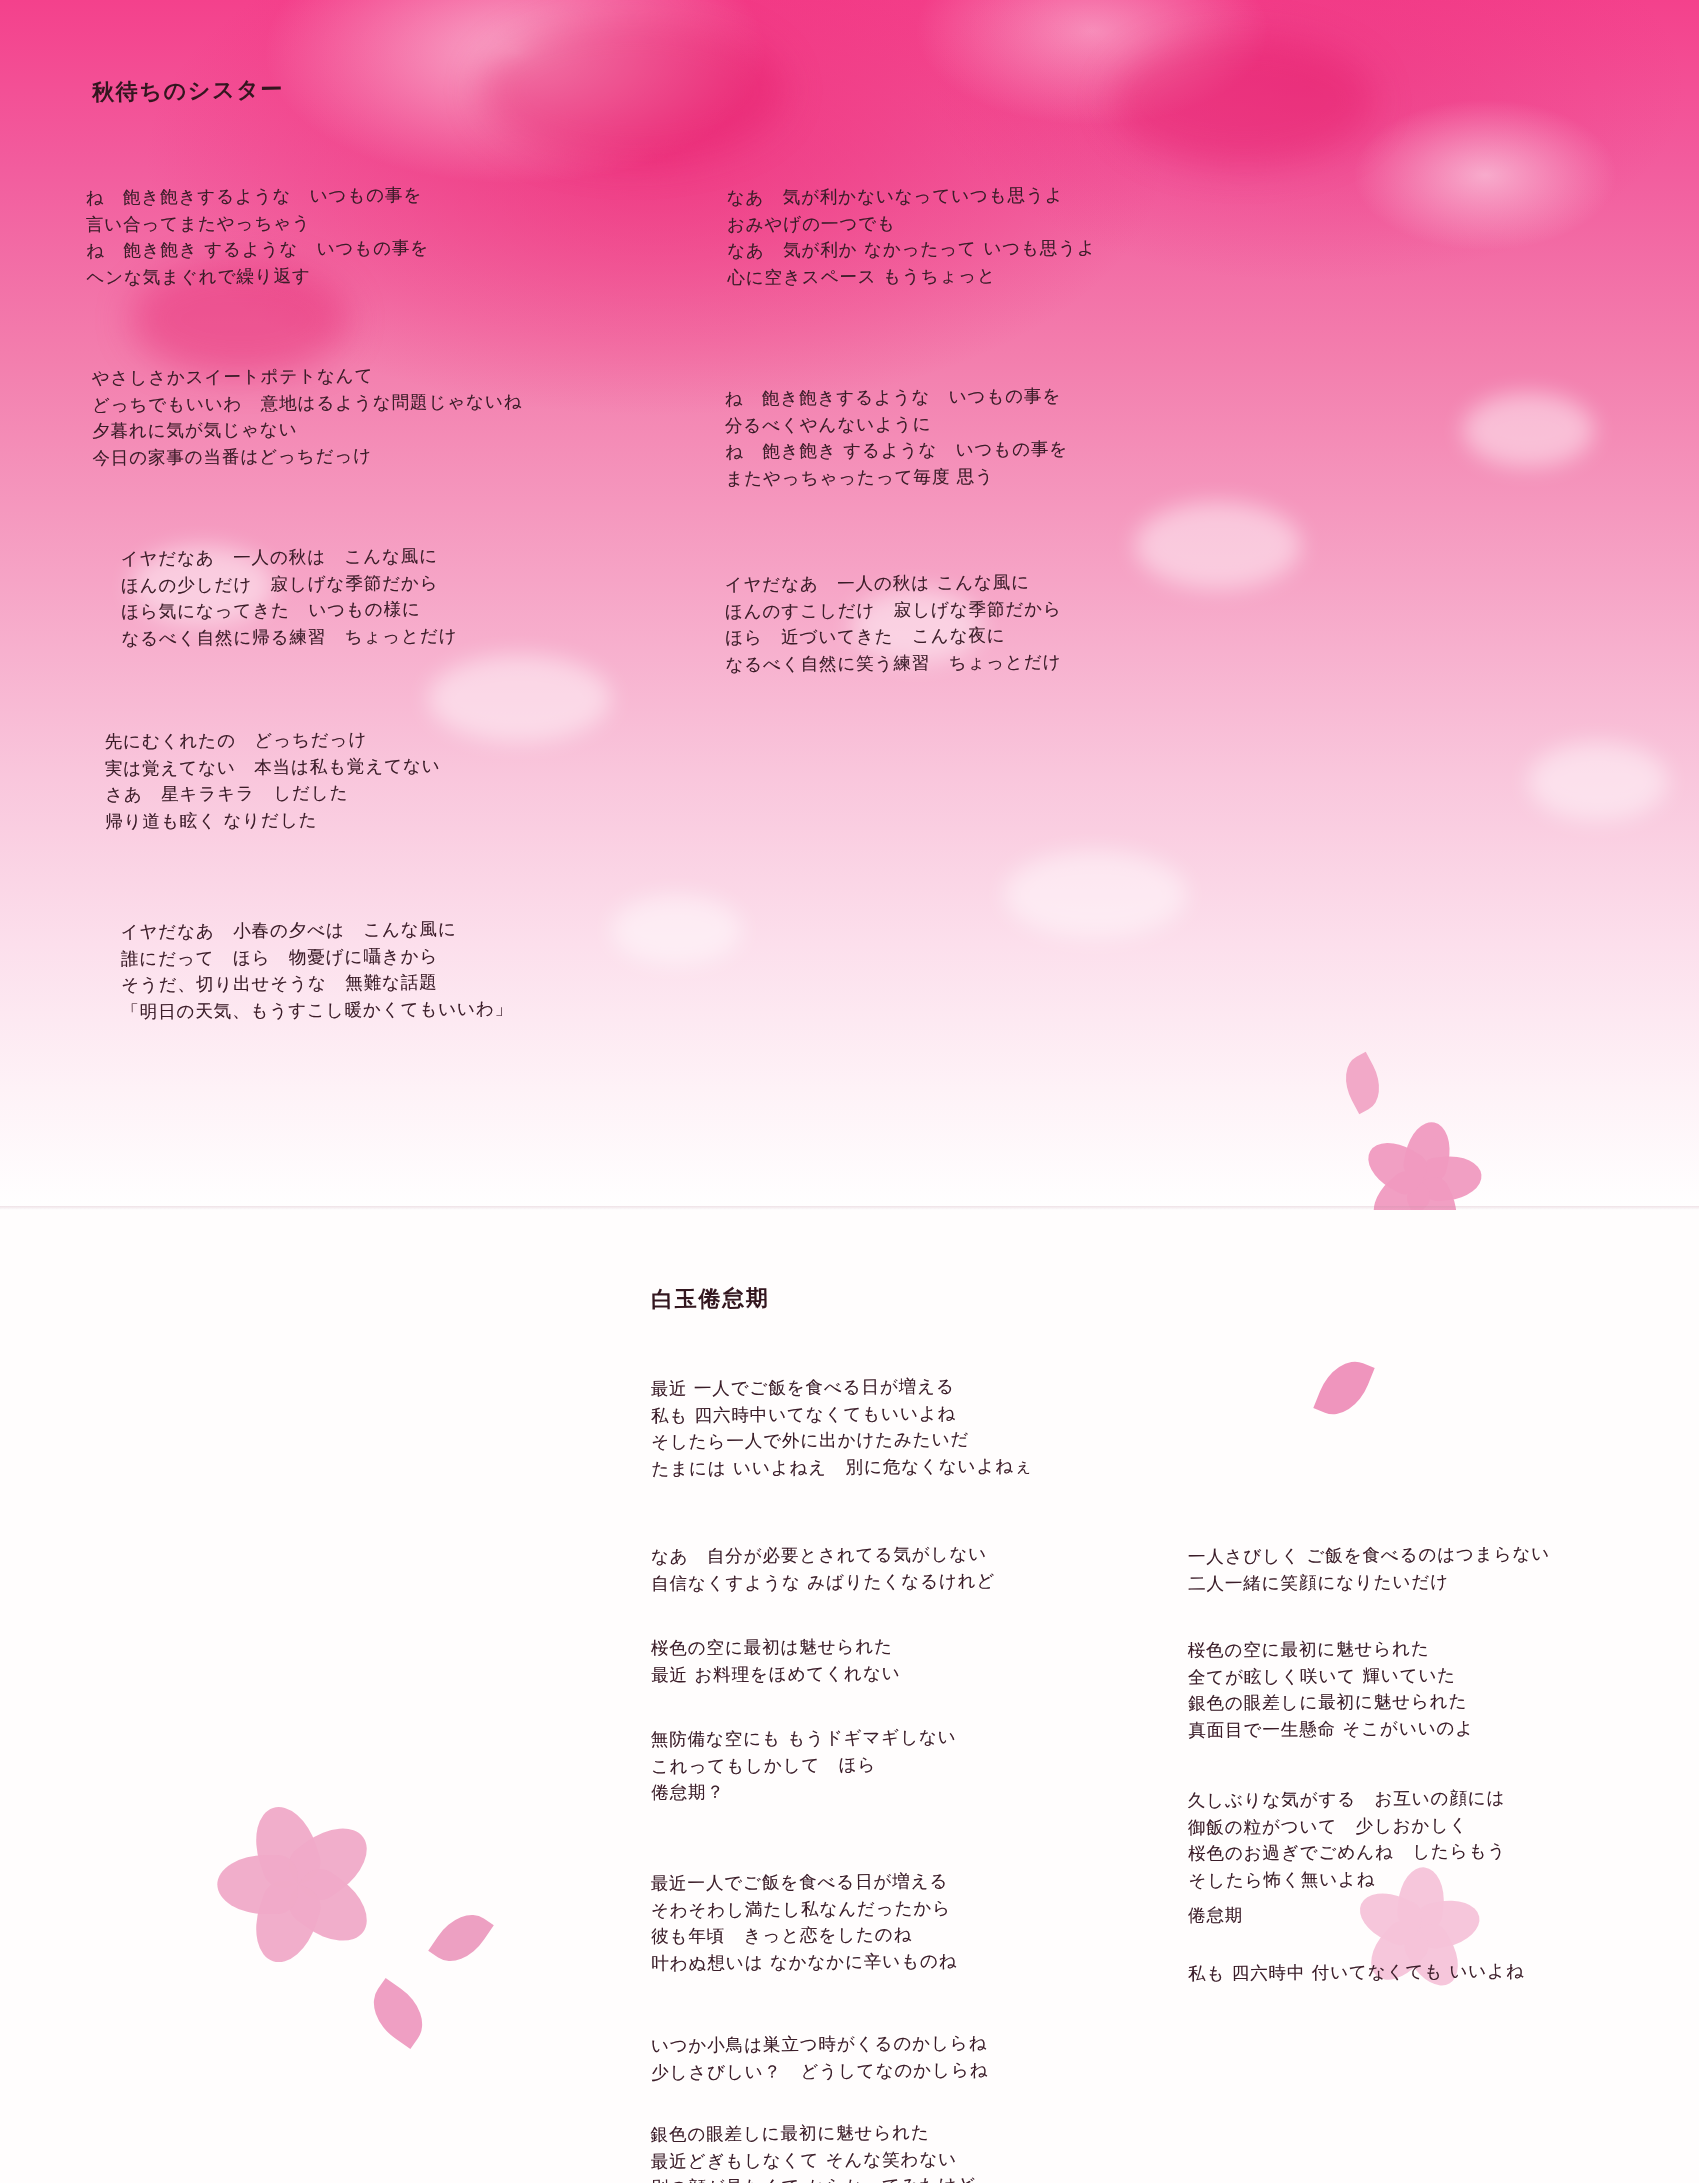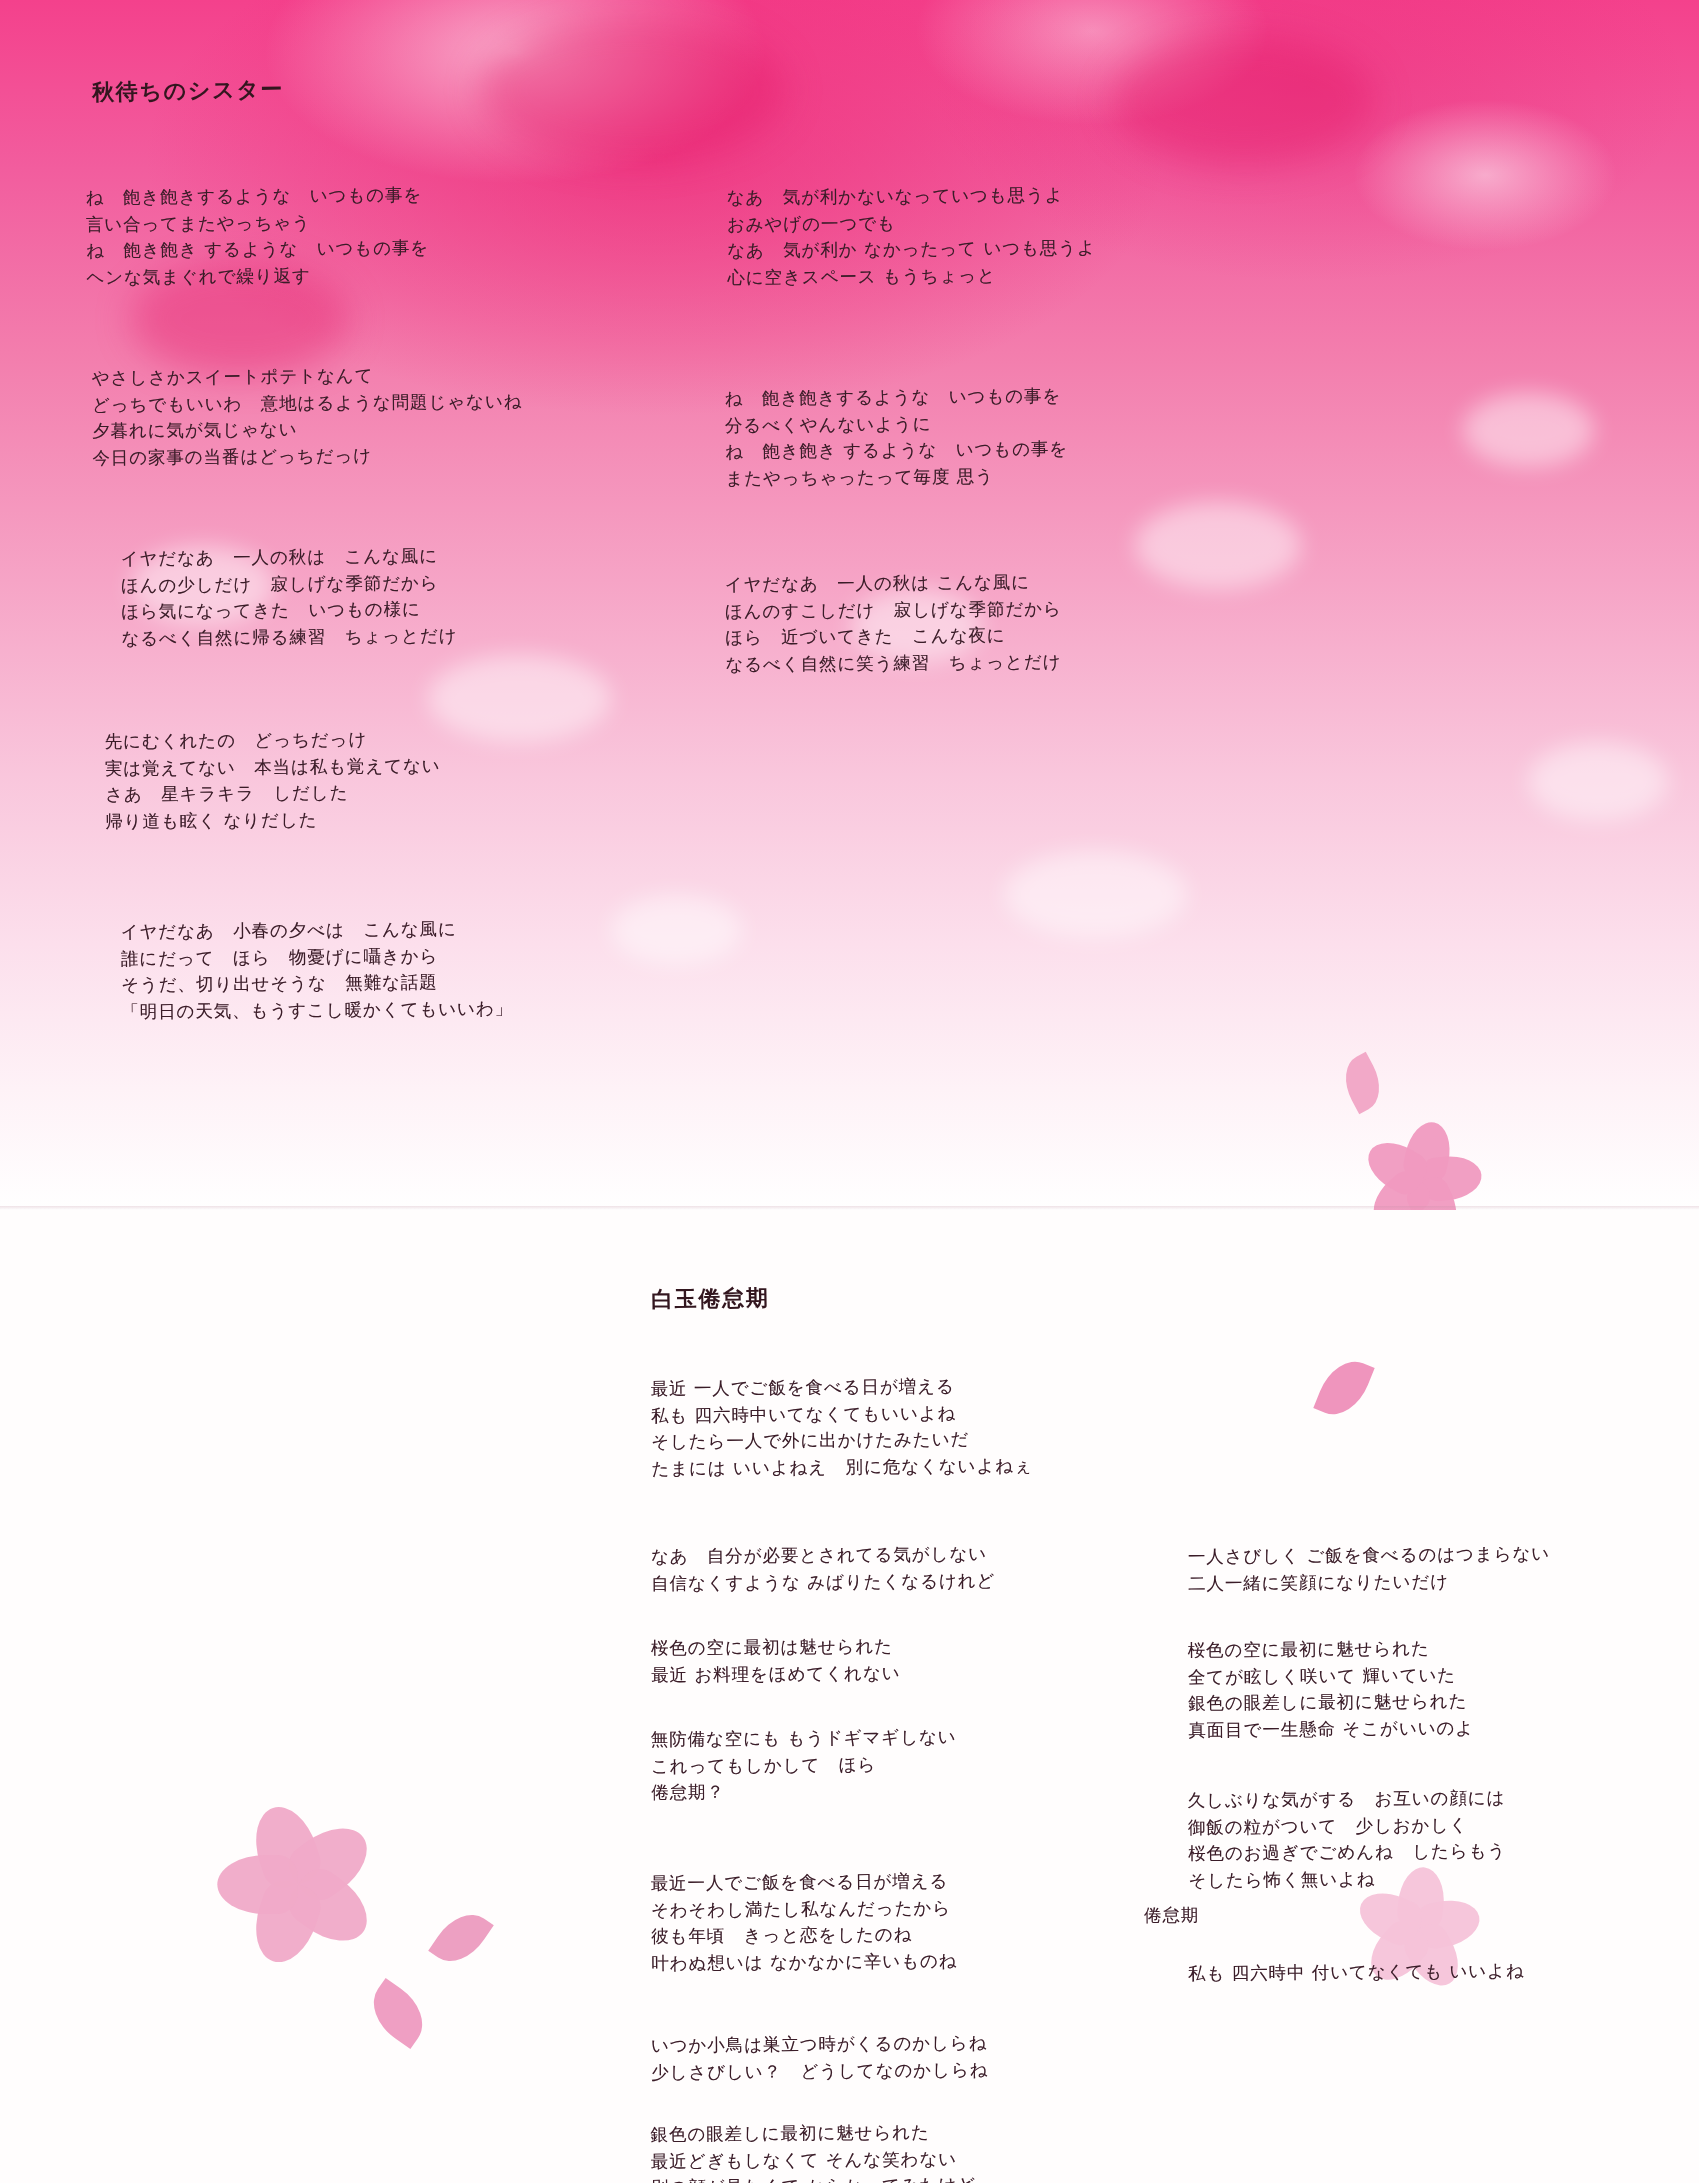--- a/index.html
+++ b/index.html
@@ -228,18 +228,18 @@
     <div class="hand" style="left:1188px; top:332px;">一人さびしく ご飯を食べるのはつまらない
 二人一緒に笑顔になりたいだけ</div>
     <div class="hand" style="left:1188px; top:426px;">桜色の空に最初に魅せられた
 全てが眩しく咲いて 輝いていた
 銀色の眼差しに最初に魅せられた
 真面目で一生懸命 そこがいいのよ</div>
     <div class="hand" style="left:1188px; top:576px;">久しぶりな気がする　お互いの顔には
 御飯の粒がついて　少しおかしく
 桜色のお過ぎでごめんね　したらもう
 そしたら怖く無いよね</div>
-    <div class="hand" style="left:1144px; top:692px;">倦怠期</div>
+    <div class="hand" style="left:1188px; top:692px;">倦怠期</div>
     <div class="hand" style="left:1188px; top:749px;">私も 四六時中 付いてなくても いいよね</div>
   </div>
 
 </div>
 
 
 </body></html>

